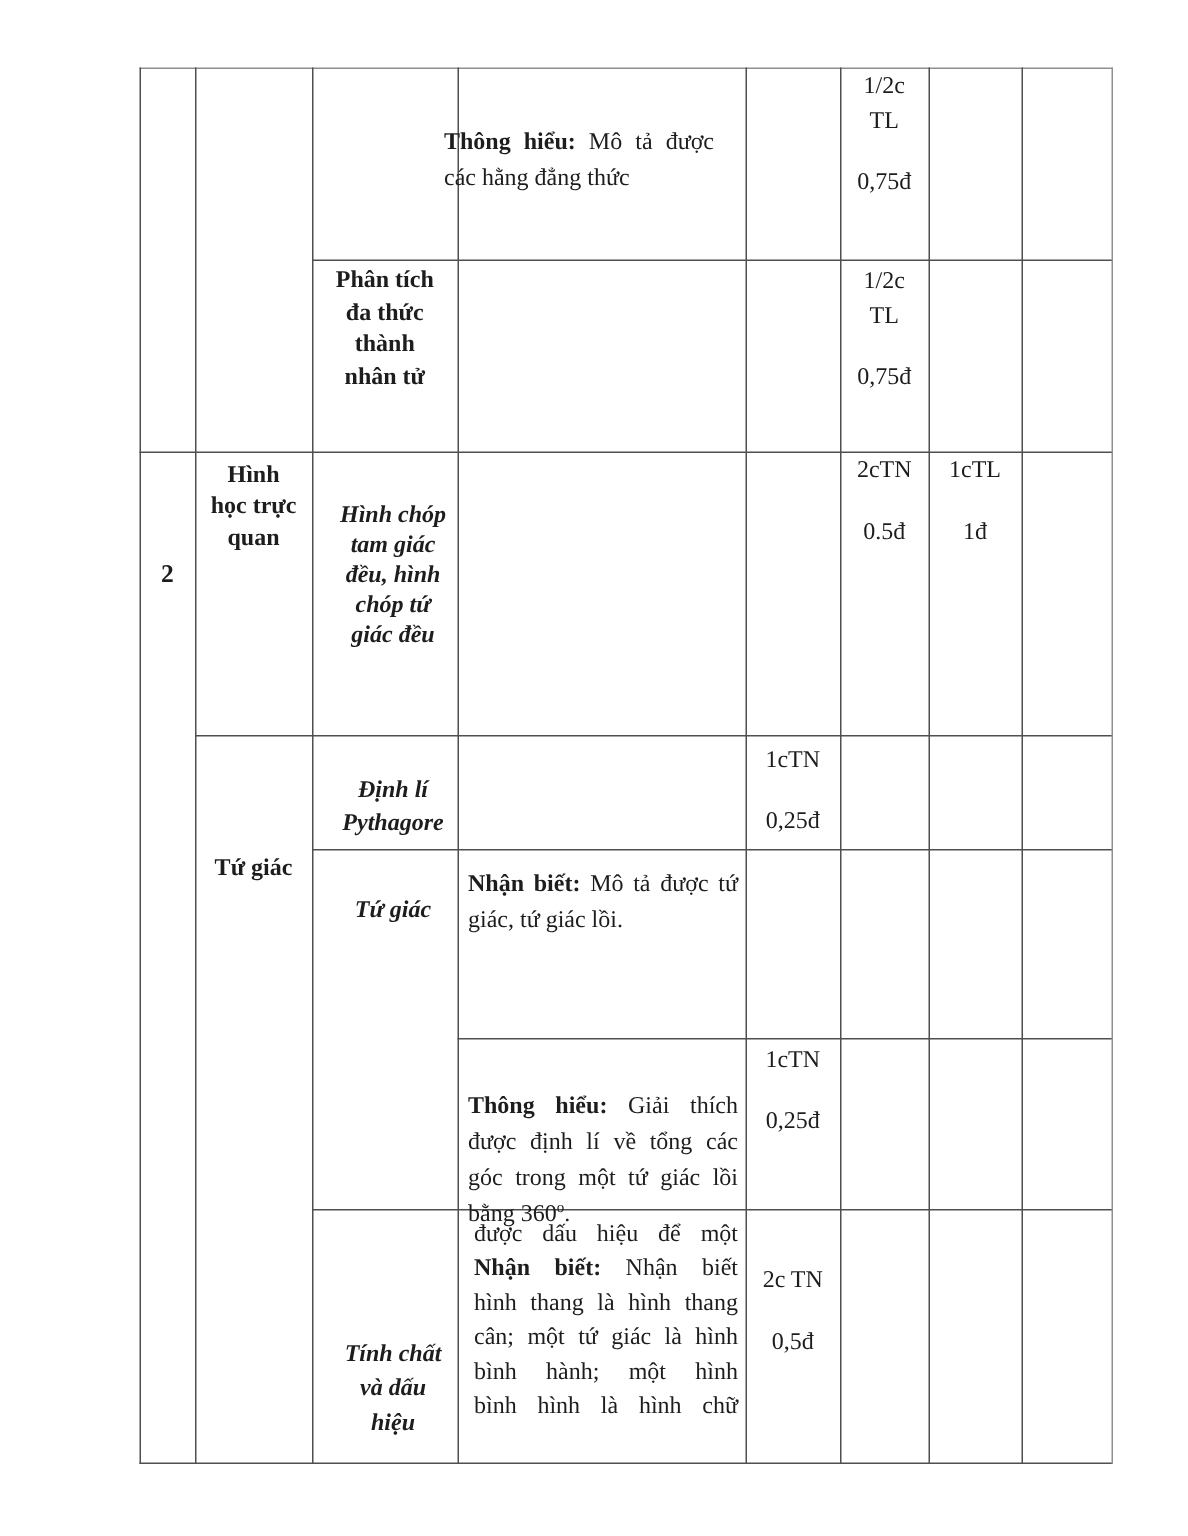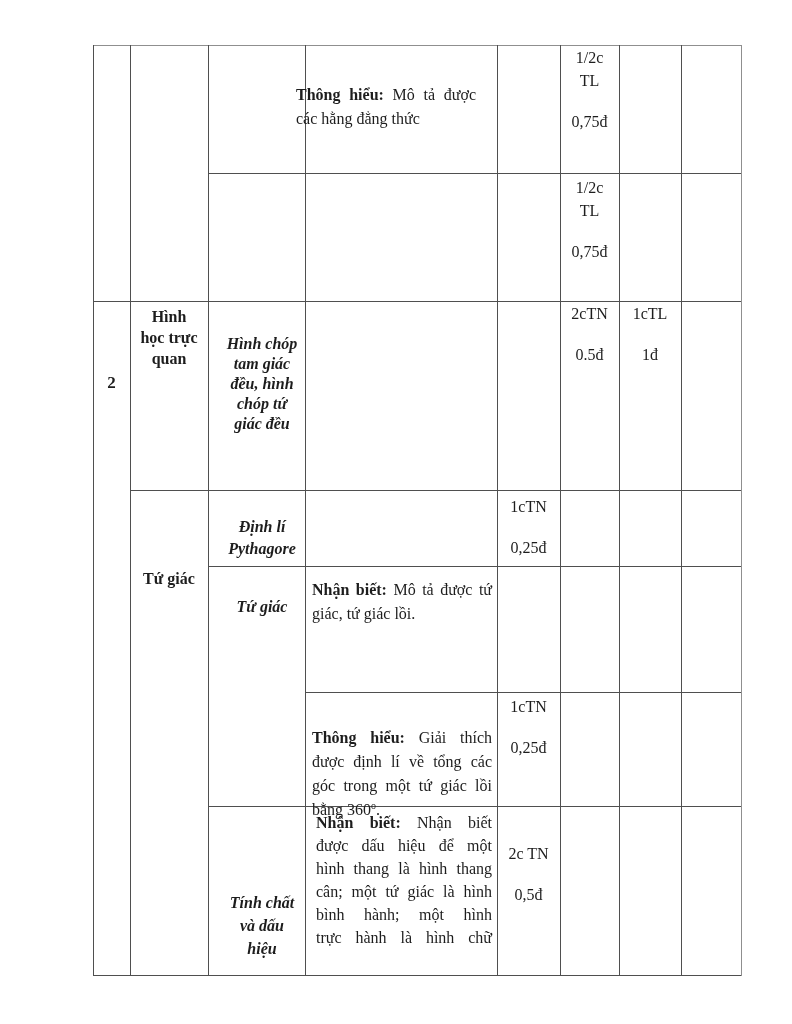--- a/index.html
+++ b/index.html
@@ -58,20 +58,26 @@
   <div class="cell desc" style="left:296px;top:83px;width:180px">
       <div><b>Thông hiểu:</b> Mô tả được</div>
       <div>các hằng đẳng thức</div>
     </div>
   <div class="cell vals" style="left:560px;top:46px;width:59px">
       <div>1/2c</div>
       <div>TL</div>
       <div>0,75đ</div>
     </div>
 
+  <div class="cell topic" style="left:208px;top:176px;width:97px;line-height:21.5px">
+      <div>Phân tích</div>
+      <div>đa thức</div>
+      <div>thành</div>
+      <div>nhân tử</div>
+    </div>
   <div class="cell vals" style="left:560px;top:176px;width:59px">
       <div>1/2c</div>
       <div>TL</div>
       <div>0,75đ</div>
     </div>
 
   <div class="cell num" style="left:93px;top:373px;width:37px">2</div>
   <div class="cell topic" style="left:130px;top:306px;width:78px">
       <div>Hình</div>
       <div>học trực</div>
@@ -124,25 +130,25 @@
       <div>1cTN</div>
       <div>0,25đ</div>
     </div>
 
   <div class="cell sub" style="left:220px;top:891px;width:84px;line-height:23px">
       <div>Tính chất</div>
       <div>và dấu</div>
       <div>hiệu</div>
     </div>
   <div class="cell desc cont" style="left:316px;top:811px;width:176px;line-height:23px">
+      <div>được dấu hiệu để một</div>
       <div><b>Nhận biết:</b> Nhận biết</div>
-      <div>được dấu hiệu để một</div>
       <div>hình thang là hình thang</div>
       <div>cân; một tứ giác là hình</div>
       <div>bình hành; một hình</div>
-      <div>trực hành là hình chữ</div>
+      <div>bình hình là hình chữ</div>
     </div>
   <div class="cell vals" style="left:497px;top:842px;width:63px">
       <div>2c TN</div>
       <div>0,5đ</div>
     </div>
 
 </div>
 
 </body></html>

